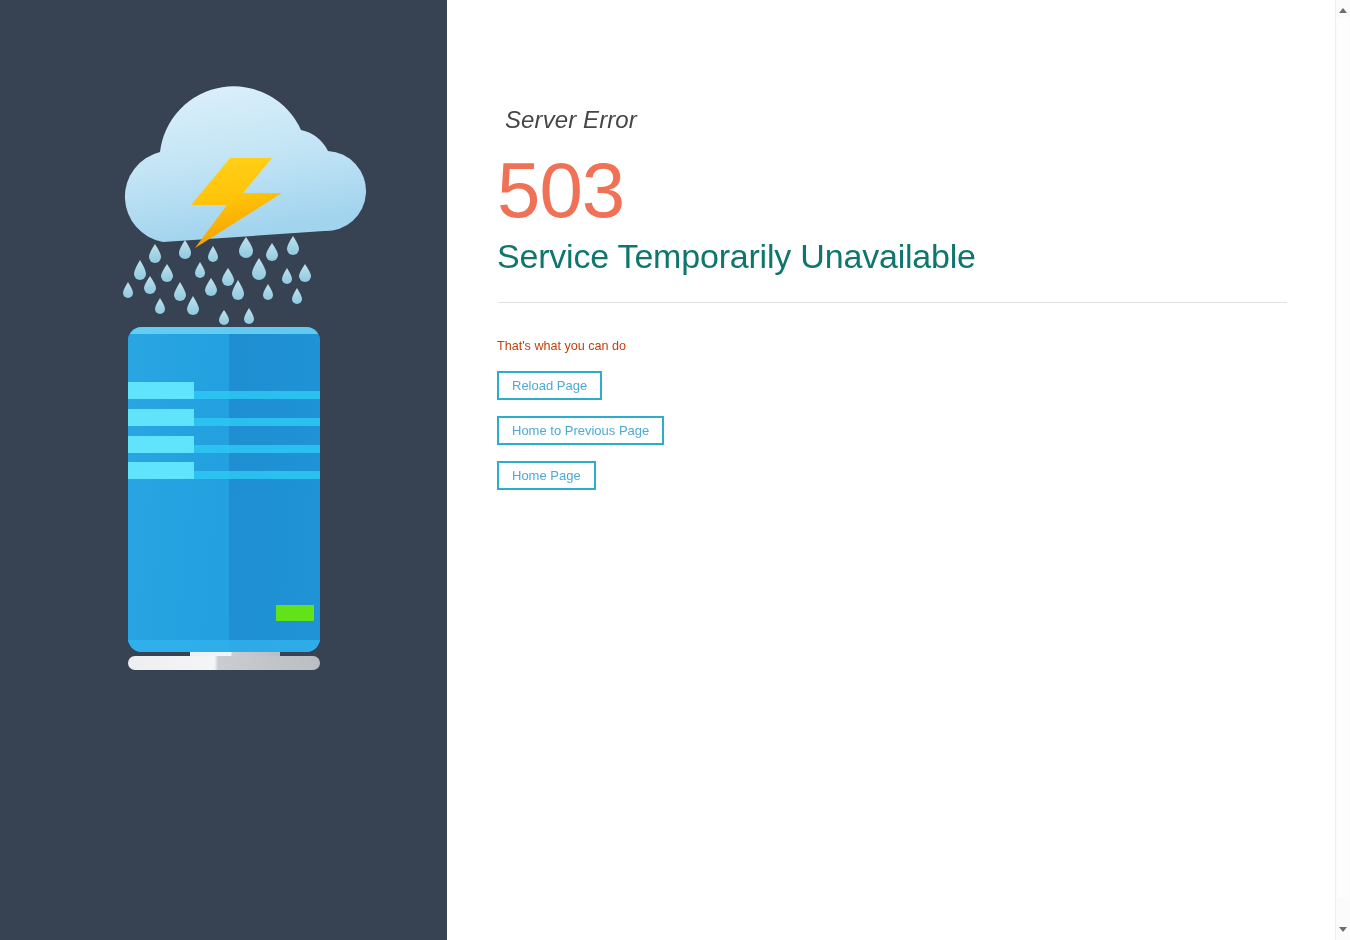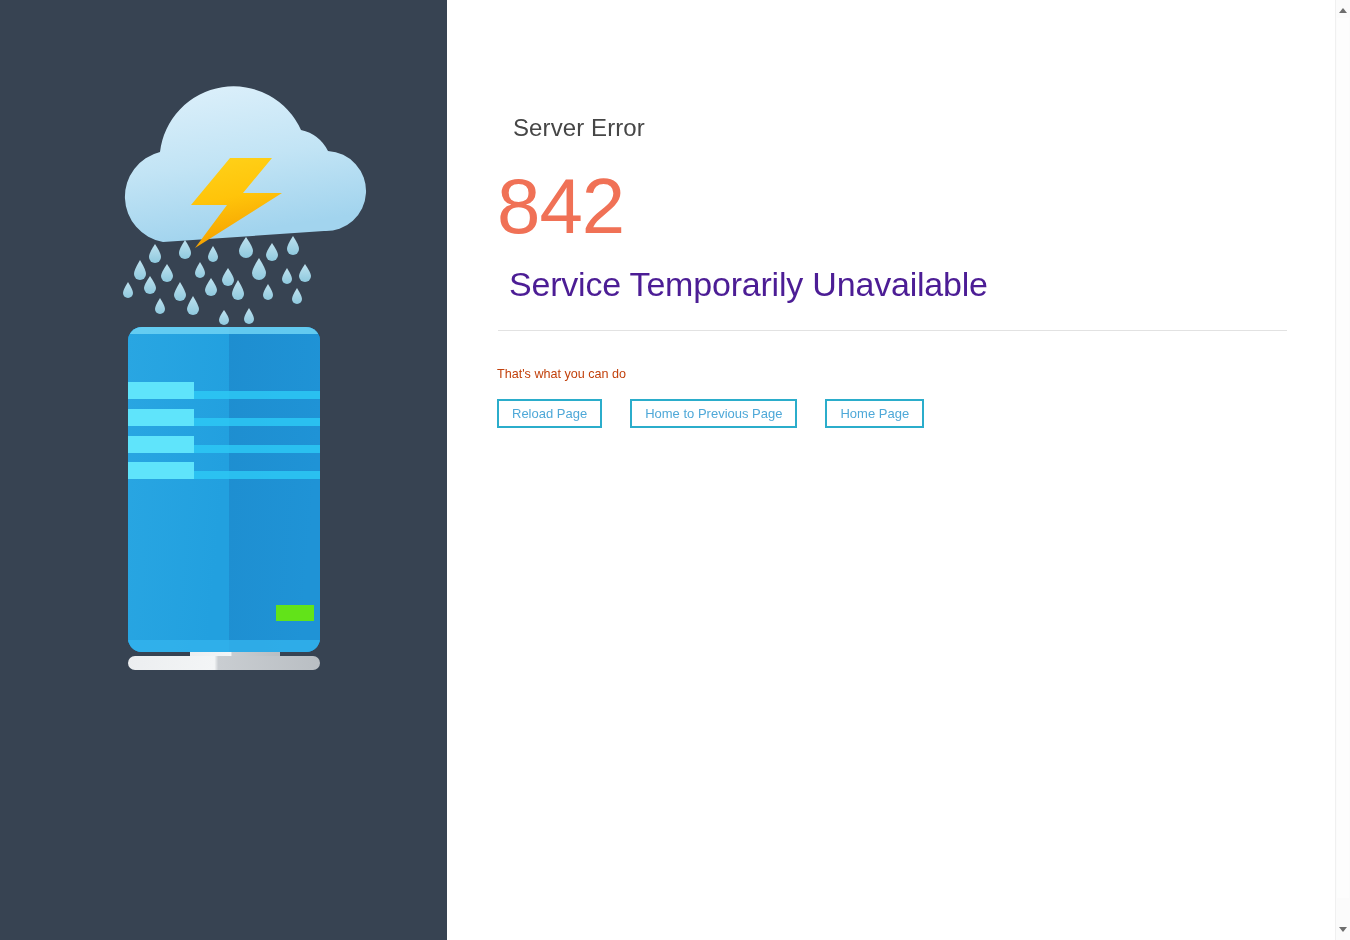--- a/index.html
+++ b/index.html
@@ -49,45 +49,46 @@
   }
 
   .content-inner {
     position: absolute;
     left: 50px;
     top: 0;
     width: 790px;
   }
 
   .err-label {
-    margin: 16px;
+    margin: 8px;
     padding-top: 96px;
     font-size: 24px;
     line-height: 32px;
     font-weight: 400;
     color: #464646;
     letter-spacing: 0.1px;
+    font-style: italic;
   }
 
   .err-code {
     margin: 0;
     font-size: 78px;
     line-height: 84px;
     font-weight: 400;
     color: #f07156;
     letter-spacing: -1px;
     padding-top: 4px;
   }
 
   .err-title {
-    margin: 12px;
+    margin: 0;
     font-size: 34px;
     line-height: 44px;
     font-weight: 400;
-    color: #4c1d95;
+    color: #0f766e;
     letter-spacing: -0.2px;
     padding-top: 2px;
   }
 
   .err-desc {
     margin: 0;
     padding-top: 14px;
     width: 775px;
     font-size: 14.6px;
     line-height: 22.5px;
@@ -108,22 +109,23 @@
     padding-top: 27px;
     font-size: 12.6px;
     line-height: 16px;
     color: #c2410c;
     font-weight: 400;
   }
 
   .btn-row {
     padding-top: 17px;
     display: flex;
-    gap: 28px;
+    gap: 16px;
     align-items: flex-start;
+    flex-direction: column;
   }
 
   .btn {
     display: inline-flex;
     align-items: center;
     justify-content: center;
     height: 29px;
     padding: 0 13px;
     box-sizing: border-box;
     border: 2px solid #2badcb;
@@ -358,21 +360,21 @@
         </g>
       </g>
     </svg>
   </div>
 
   <div class="content-panel">
     <div class="content-inner">
 
       <p class="err-label">Server Error</p>
 
-      <p class="err-code">842</p>
+      <p class="err-code">503</p>
 
       <h1 class="err-title">Service Temporarily Unavailable</h1>
 
 
       <hr class="divider">
 
       <p class="actions-label">That's what you can do</p>
 
       <div class="btn-row">
         <button class="btn">Reload Page</button>

